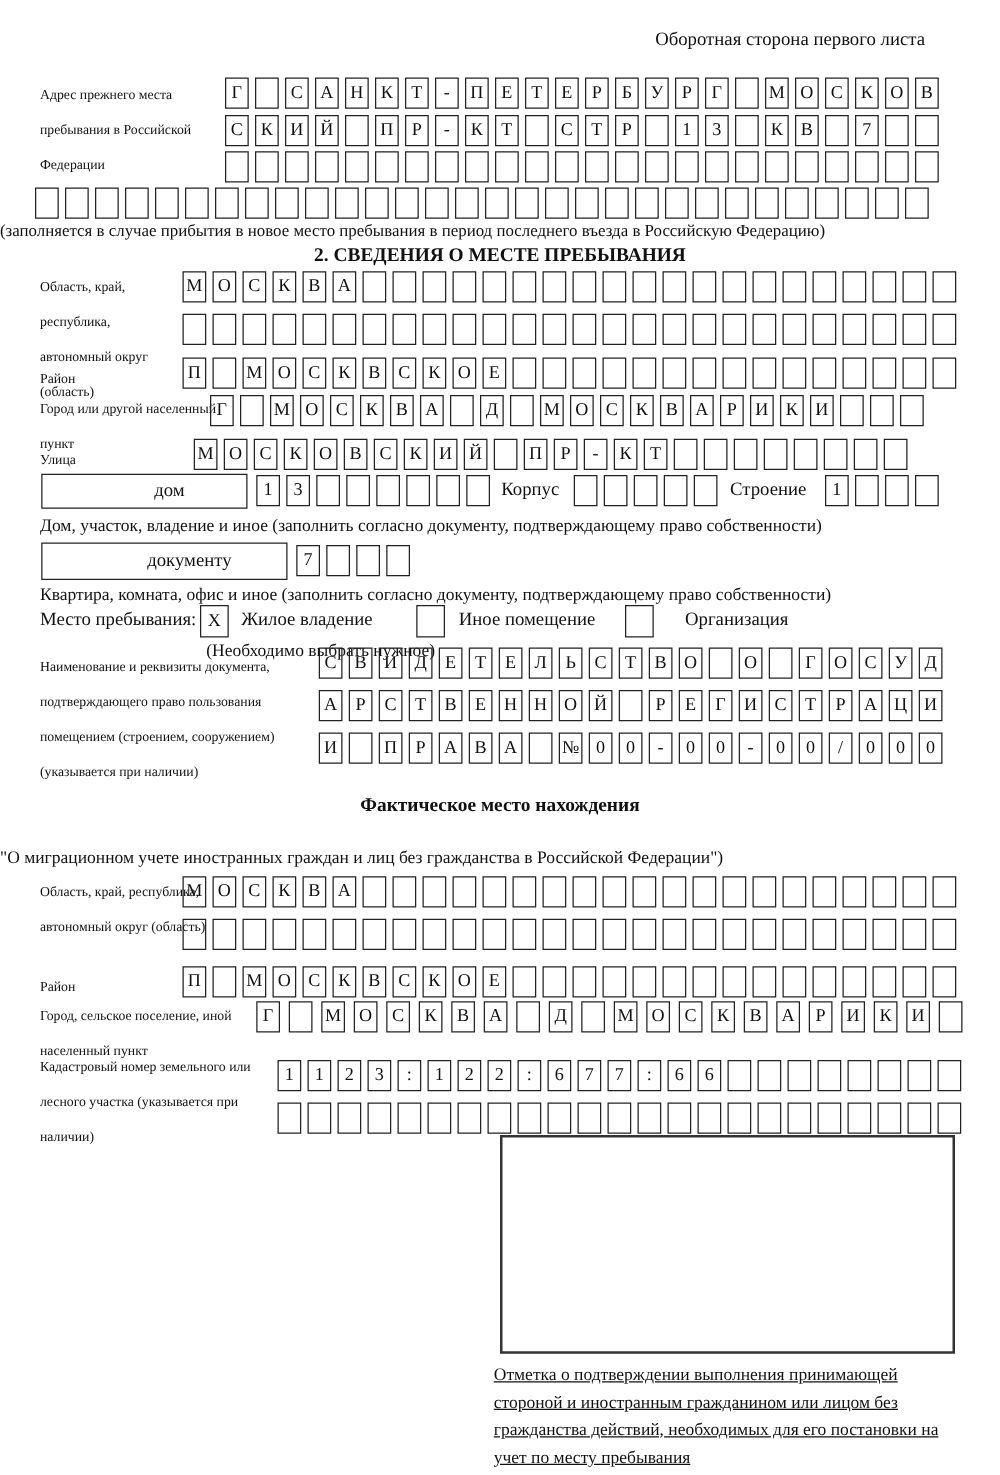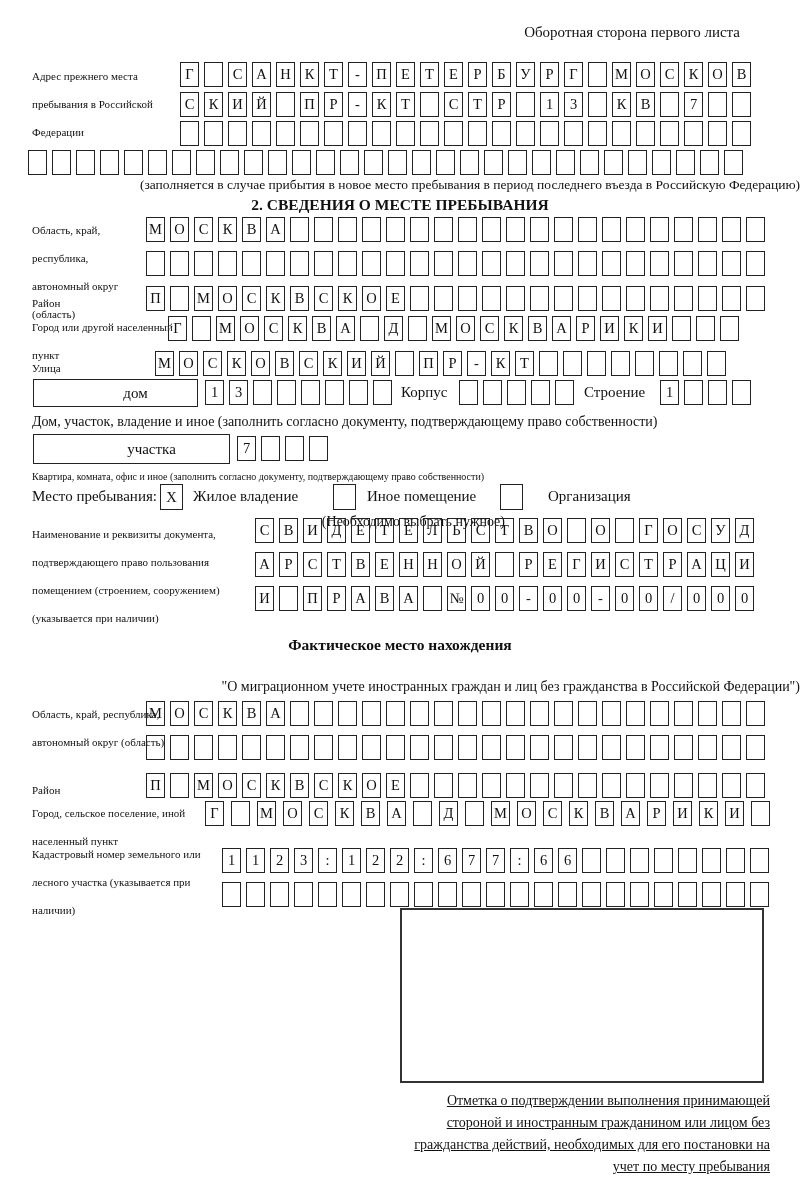--- a/index.html
+++ b/index.html
@@ -11,21 +11,21 @@
   .hdr{position:absolute;width:100%;text-align:center;font-weight:bold;font-size:15.5px;}
   .cellrow{position:absolute;display:flex;gap:5px;}
   .cellrow.wide{gap:7px;}
   .cell{flex:0 0 19px;width:19px;height:25px;border:1.7px solid #222;box-sizing:border-box;
         display:flex;align-items:center;justify-content:center;font-size:14.5px;line-height:1;}
   .bigbox{position:absolute;border:1.8px solid #222;box-sizing:border-box;
         display:flex;align-items:center;justify-content:center;font-size:15px;padding-left:40px;}
   .chk{position:absolute;width:23px;height:26px;border:1.7px solid #222;box-sizing:border-box;
         display:flex;align-items:center;justify-content:center;font-size:14.5px;}
   .stamp{position:absolute;border:2px solid #333;box-sizing:border-box;background:#fff;}
-  .center{text-align:right;}
+  .center{text-align:left;}
 </style>
 </head>
 <body>
 
 <div class="page">
 
   <div class="abs" style="top:24px;right:60px;font-size:15px;">Оборотная сторона первого листа</div>
 
   <div class="lbl" style="left:32px;top:62px;width:150px;">Адрес прежнего места пребывания в Российской Федерации</div>
   <div class="cellrow" style="left:180px;top:62px;">
@@ -307,28 +307,28 @@
     </div>
   <div class="abs" style="left:584px;top:384px;font-size:15px;">Строение</div>
   <div class="cellrow" style="left:660px;top:380px;">
       <span class="cell">1</span>
       <span class="cell"></span>
       <span class="cell"></span>
       <span class="cell"></span>
     </div>
   <div class="note" style="left:32px;top:413px;width:740px;font-size:14px;">Дом, участок, владение и иное (заполнить согласно документу, подтверждающему право собственности)</div>
 
-  <div class="bigbox" style="left:33px;top:434px;width:197px;height:30px;">участка</div>
+  <div class="bigbox" style="left:33px;top:434px;width:197px;height:30px;">документу</div>
   <div class="cellrow" style="left:237px;top:436px;">
       <span class="cell">7</span>
       <span class="cell"></span>
       <span class="cell"></span>
       <span class="cell"></span>
     </div>
-  <div class="note" style="left:32px;top:468px;width:740px;font-size:10px;">Квартира, комната, офис и иное (заполнить согласно документу, подтверждающему право собственности)</div>
+  <div class="note" style="left:32px;top:468px;width:740px;font-size:14px;">Квартира, комната, офис и иное (заполнить согласно документу, подтверждающему право собственности)</div>
 
   <div class="abs" style="left:32px;top:488px;font-size:15px;">Место пребывания:</div>
   <div class="chk" style="left:160px;top:484px;">X</div>
   <div class="abs" style="left:193px;top:488px;font-size:15px;">Жилое владение</div>
   <div class="chk" style="left:333px;top:484px;"></div>
   <div class="abs" style="left:367px;top:488px;font-size:15px;">Иное помещение</div>
   <div class="chk" style="left:500px;top:484px;"></div>
   <div class="abs" style="left:548px;top:488px;font-size:15px;">Организация</div>
   <div class="note center" style="left:165px;top:513px;width:340px;font-size:14px;">(Необходимо выбрать нужное)</div>
 

